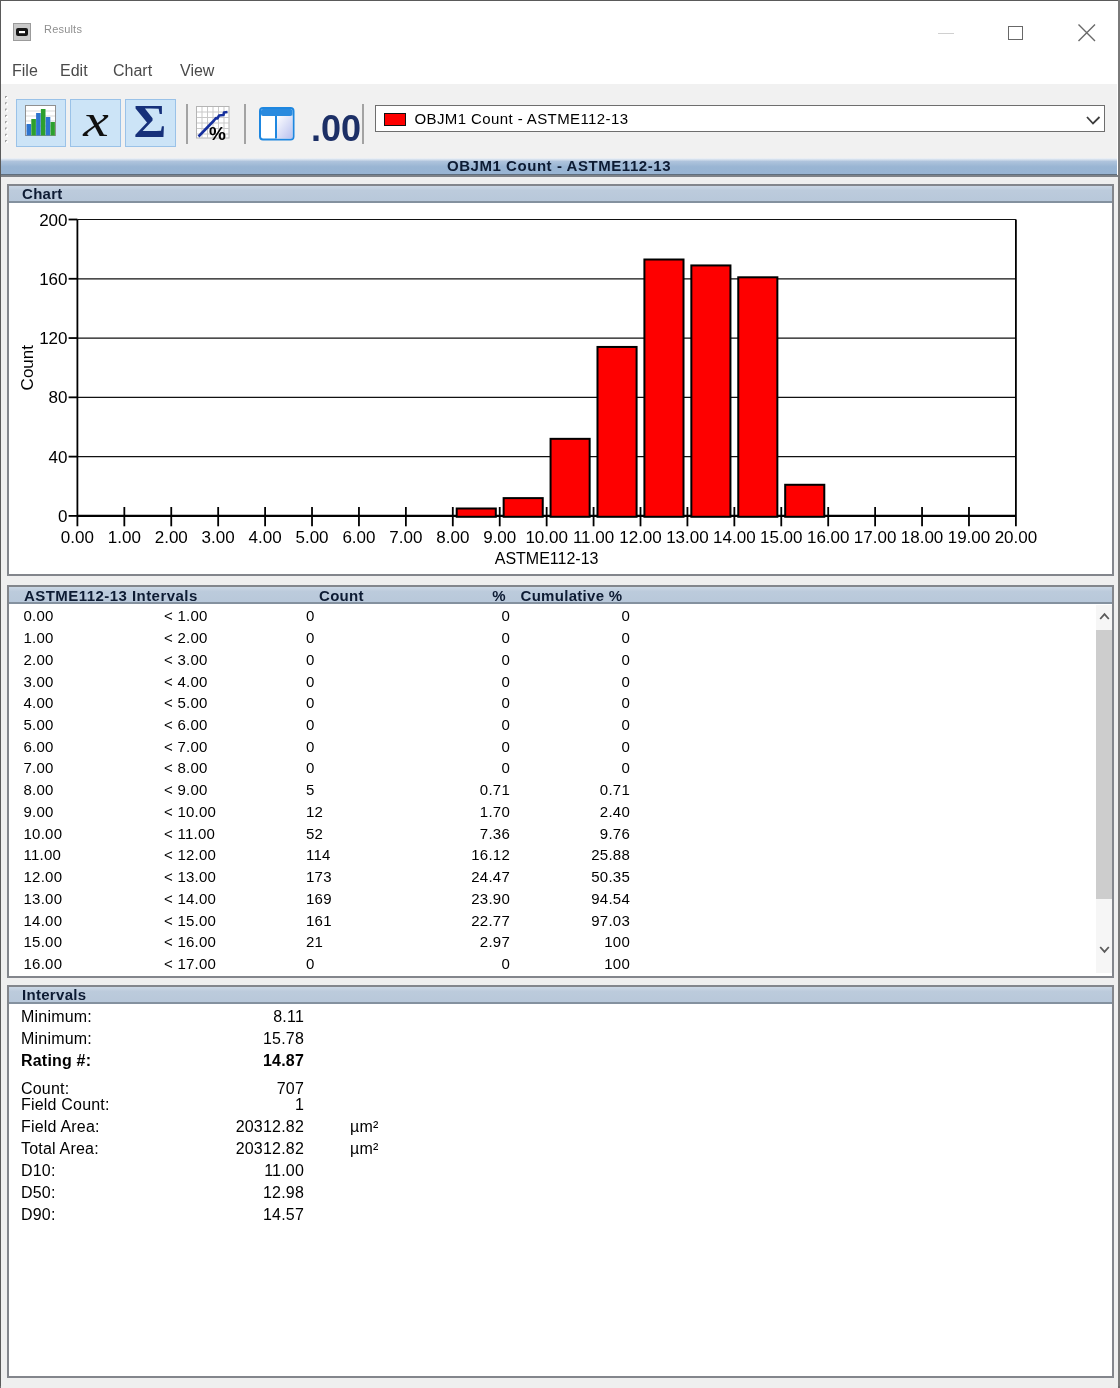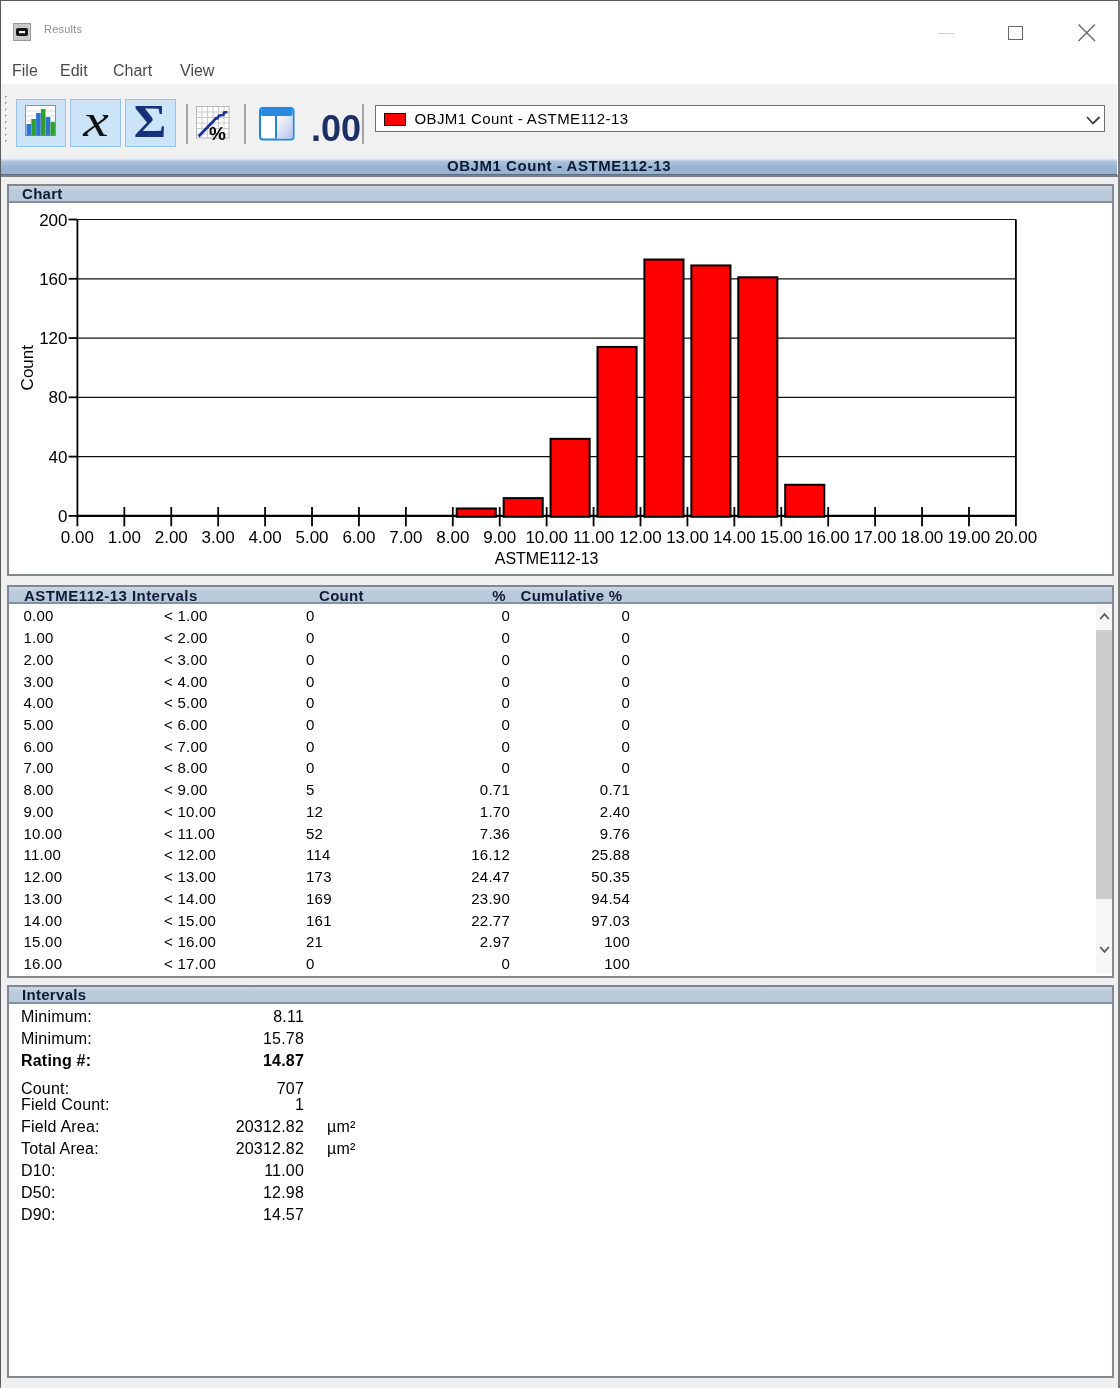--- a/index.html
+++ b/index.html
@@ -33,21 +33,21 @@
     font-weight:bold;color:#0d1b33;line-height:15px;padding-left:13px;letter-spacing:0.3px;}
   .trow{position:absolute;left:0;width:100%;height:21.73px;line-height:21.73px;letter-spacing:0.25px;}
   .c1{position:absolute;left:23.5px;}
   .c2{position:absolute;left:164px;}
   .c3{position:absolute;left:306px;}
   .c4{position:absolute;left:400px;width:110px;text-align:right;}
   .c5{position:absolute;left:500px;width:130px;text-align:right;}
   .srow{position:absolute;left:0;width:100%;height:22px;line-height:22px;font-size:16px;letter-spacing:0.2px;}
   .sl{position:absolute;left:21px;}
   .sv{position:absolute;left:150px;width:154px;text-align:right;}
-  .su{position:absolute;left:327px;}
+  .su{position:absolute;left:350px;}
 </style>
 </head>
 <body>
 <div class="abs" id="frame-top"></div>
 <div class="abs" id="frame-left"></div>
 <div class="abs" id="frame-right"></div>
 <div class="abs" id="frame-bottom"></div>
 
 <svg class="abs" style="left:13px;top:23px;" width="18" height="18" viewBox="0 0 18 18">
   <rect x="0.5" y="0.5" width="17" height="17" fill="#c9c9c9" stroke="#9b9b9b" stroke-width="1"></rect>

